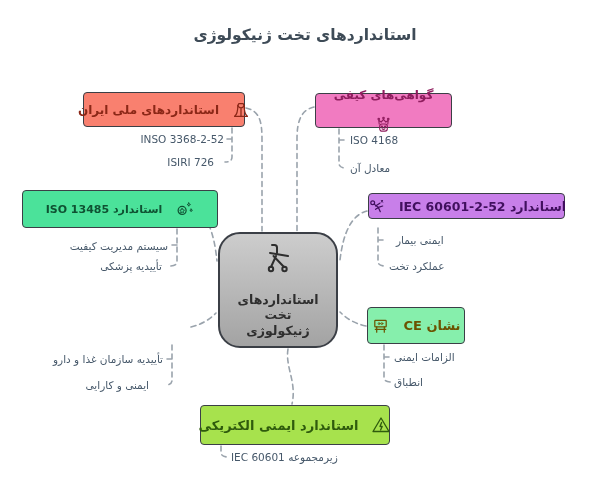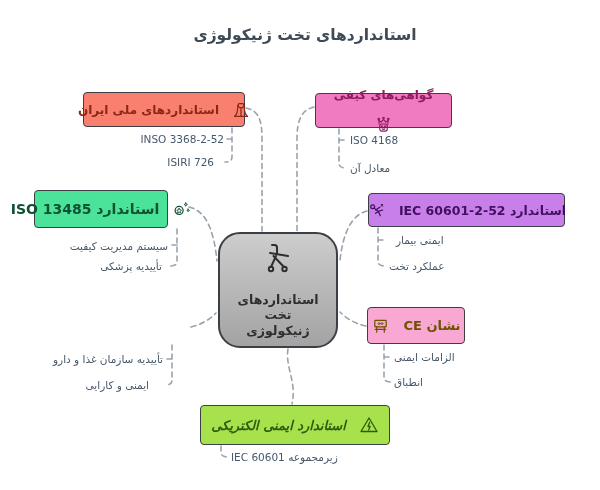--- a/index.html
+++ b/index.html
@@ -18,22 +18,22 @@
   .node{
     position:absolute;box-sizing:border-box;
     display:flex;align-items:center;justify-content:center;gap:13px;
     direction:rtl;border:1.7px solid #3B3F46;border-radius:4px;
     font-weight:bold;font-size:12px;white-space:nowrap;padding:9px 8px;
   }
   .node .icon{display:flex;align-items:center;flex:0 0 auto;}
   .node .icon svg{display:block;}
   .n-iran   {left:83px;  top:92px;  width:162px; height:35px;}
   .n-quality{left:315px; top:93px;  width:137px; height:35px;flex-direction:column;}
-  .n-iso    {left:22px;  top:190px; width:134px; height:38px; font-size:14px;margin-left:12px;}
-  .n-iec    {left:368px; top:193px; width:197px; height:34px; font-size:12.5px;}
+  .n-iso    {left:22px;  top:190px; width:196px; height:38px; font-size:11px;}
+  .n-iec    {left:368px; top:193px; width:197px; height:26px; font-size:12.5px;}
   .n-fda    {left:75px;  top:310px; width:115px; height:34px;}
   .n-ce     {left:367px; top:307px; width:98px;  height:37px; font-size:13px;}
   .n-elec   {left:200px; top:405px; width:190px; height:40px; font-size:13px;}
   .n-center{
     left:218px; top:232px; width:120px; height:116px;
     border-radius:22px; border-width:2px;
     flex-direction:column; gap:16px; padding:6px 4px;
   }
   .n-center .clines{display:flex;flex-direction:column;align-items:center;line-height:15.5px;font-size:12.5px;direction:rtl;}
   .sub{
@@ -130,34 +130,34 @@
       <svg width="19" height="19" viewBox="0 0 20 20" stroke="currentColor" fill="none" stroke-width="1.3" stroke-linecap="round" stroke-linejoin="round">
         <circle cx="6" cy="6" r="2"></circle>
         <path d="M7.5,7.5 L12,11"></path>
         <path d="M9,9.5 L13.5,6.5"></path>
         <path d="M12,11 L16.5,9.5 M12,11 L14,15.5 M9,13 L12,11"></path>
         <path d="M15,3.5 l1.5,2 M16.5,3.5 l-1.5,2" stroke-width="1"></path>
       </svg>
     </span>
   </div>
 
-  <div class="node n-ce" style="background: #f9a8d4; color: rgb(107, 83, 0); border-color: rgb(59, 63, 70); align-items: center;">
+  <div class="node n-ce" style="background: #86efac; color: rgb(107, 83, 0); border-color: rgb(59, 63, 70); align-items: center;">
     <span class="lbl">نشان CE</span>
     <span class="icon">
       <svg width="19" height="19" viewBox="0 0 20 20" stroke="currentColor" fill="none" stroke-width="1.3" stroke-linecap="round" stroke-linejoin="round">
         <rect x="4" y="4.5" width="12" height="7" rx="0.8"></rect>
         <circle cx="8.5" cy="8" r="1" stroke-width="0.9"></circle>
         <circle cx="11.5" cy="8" r="1" stroke-width="0.9"></circle>
         <path d="M6,11.5 V17 M14,11.5 V17"></path>
         <path d="M4.5,14 H15.5"></path>
       </svg>
     </span>
   </div>
 
-  <div class="node n-elec" style="background: rgb(167, 226, 77); color: rgb(47, 91, 13); border-color: rgb(59, 63, 70); font-style: italic;">
+  <div class="node n-elec" style="background: rgb(167, 226, 77); color: rgb(47, 91, 13); border-color: rgb(59, 63, 70);">
     <span class="icon">
       <svg width="20" height="20" viewBox="0 0 20 20" stroke="currentColor" fill="none" stroke-width="1.3" stroke-linecap="round" stroke-linejoin="round">
         <path d="M10,3 L18,16.5 H2 Z"></path>
         <path d="M10.6,7.5 L9,11.5 H11.2 L9.6,15"></path>
       </svg>
     </span>
     <span class="lbl">استاندارد ایمنی الکتریکی</span>
   </div>
 
   <div class="sub" style="right: 376px; top: 132px; color: rgb(70, 88, 106);">INSO 3368-2-52</div>

